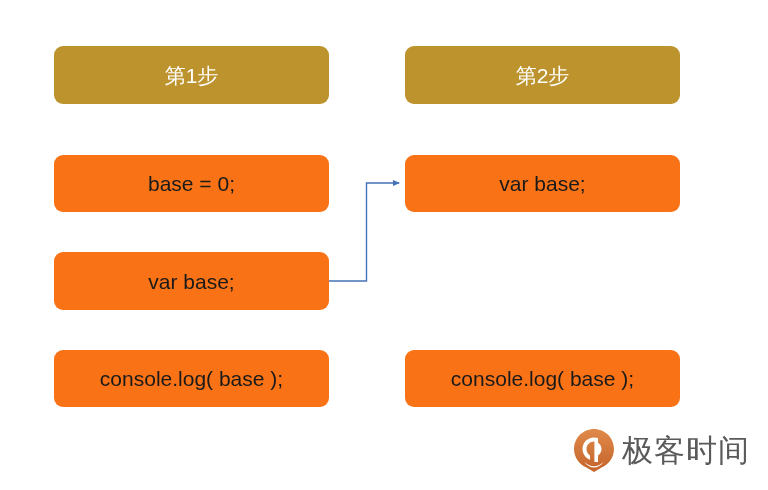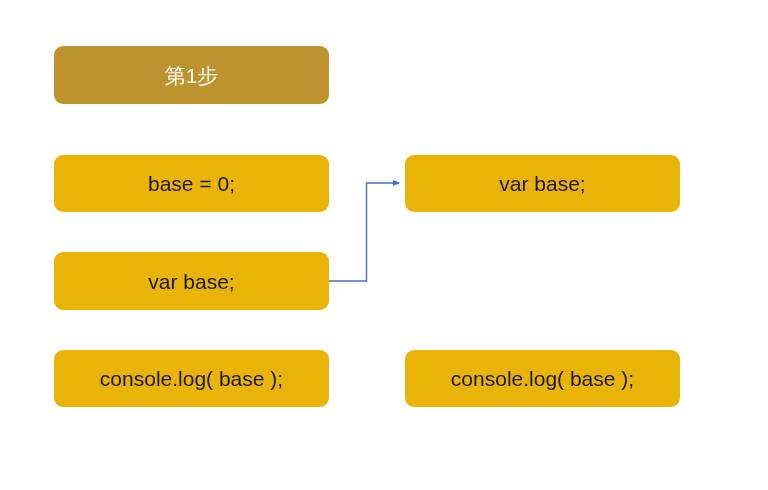--- a/index.html
+++ b/index.html
@@ -32,21 +32,21 @@
     text-align: center;
     line-height: 1;
     user-select: none;
   }
   .box.header {
     background: #bd932d;
     color: #ffffff;
     font-size: 21px;
   }
   .box.step {
-    background: #eab308;
+    background: #f97316;
     color: #1a1a1a;
     font-size: 21px;
   }
 
   
   .col-left  { left: 54px;  width: 275px; }
   .col-right { left: 405px; width: 275px; }
 
   .row-head { top: 46px;  height: 58px; }
   .row-1    { top: 155px; height: 57px; }
@@ -94,29 +94,51 @@
 <div id="canvas">
 
   <div class="box header col-left row-head">第1步</div>
 
   <div class="box step col-left row-1">base = 0;</div>
 
   <div class="box step col-left row-2">var base;</div>
 
   <div class="box step col-left row-3">console.log( base );</div>
 
+  <div class="box header col-right row-head">第2步</div>
 
   <div class="box step col-right row-1">var base;</div>
 
 
   <div class="box step col-right row-3">console.log( base );</div>
 
   <svg id="connector" viewBox="0 0 768 490" width="768" height="490">
     <defs>
       <marker id="arrowhead" markerWidth="7" markerHeight="7" refX="6" refY="3" orient="auto" markerUnits="userSpaceOnUse">
         <path d="M0,0 L7,3 L0,6 z" fill="#4472b8"></path>
       </marker>
     </defs>
     <path d="M329,281 L366.5,281 L366.5,183 L399,183" fill="none" stroke="#4472b8" stroke-width="1.4" marker-end="url(#arrowhead)"></path>
   </svg>
 
+  <div id="logo">
+    <svg id="logo-mark" viewBox="0 0 42 45">
+      <defs>
+        <linearGradient id="lgrad" x1="0" y1="0" x2="0" y2="1">
+          <stop offset="0%" stop-color="#E08A4A"></stop>
+          <stop offset="100%" stop-color="#C4632B"></stop>
+        </linearGradient>
+      </defs>
+      <path d="M21,1 C9.9,1 1,9.9 1,21 C1,29.3 6.2,36.3 13.5,39.6
+               L21,44 L28.5,39.6 C35.8,36.3 41,29.3 41,21
+               C41,9.9 32.1,1 21,1 Z" fill="url(#lgrad)"></path>
+      <path d="M21,9.5 C14.6,9.5 9.5,14.6 9.5,21 C9.5,25.9 12.6,30.1 17,31.8
+               L17,27.6 C14.9,26.2 13.5,23.8 13.5,21 C13.5,16.9 16.9,13.5 21,13.5
+               C25.1,13.5 28.5,16.9 28.5,21 C28.5,23.8 27.1,26.2 25,27.6
+               L25,10.1 C23.7,9.7 22.4,9.5 21,9.5 Z" fill="#ffffff"></path>
+      <rect x="21.4" y="13" width="3.6" height="21" fill="#ffffff"></rect>
+      <path d="M11,33.5 C14,36.5 17.4,38.2 21,38.2 C24.6,38.2 28,36.5 31,33.5
+               C28,37.5 24.7,39.6 21,39.6 C17.3,39.6 14,37.5 11,33.5 Z" fill="#ffffff"></path>
+    </svg>
+    <span id="logo-text">极客时间</span>
+  </div>
 
 </div>
 
 </body></html>

